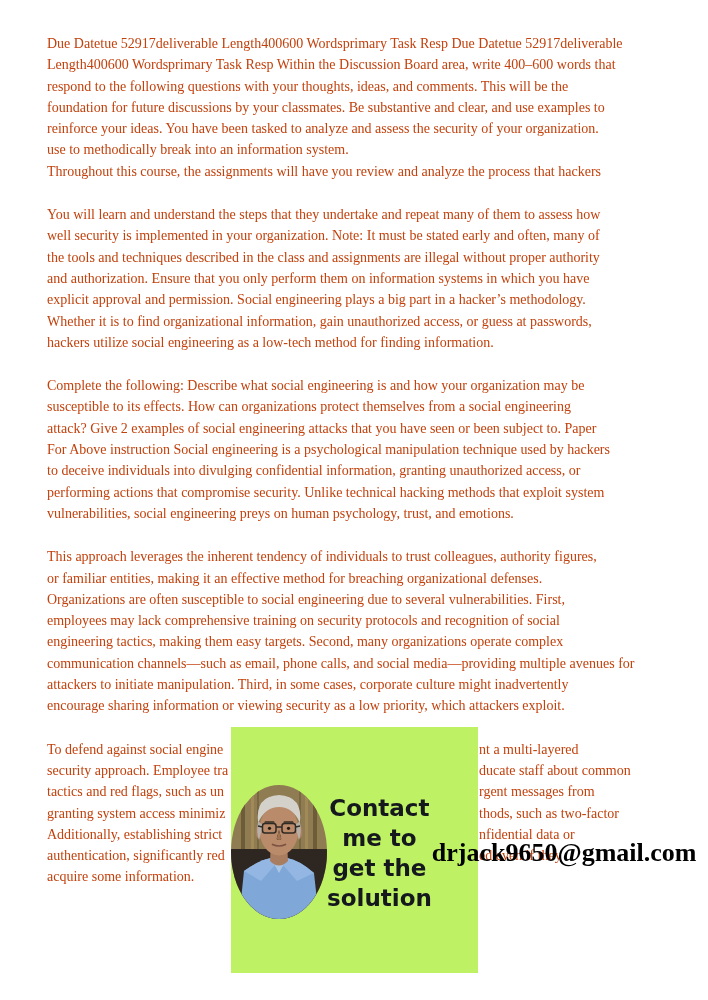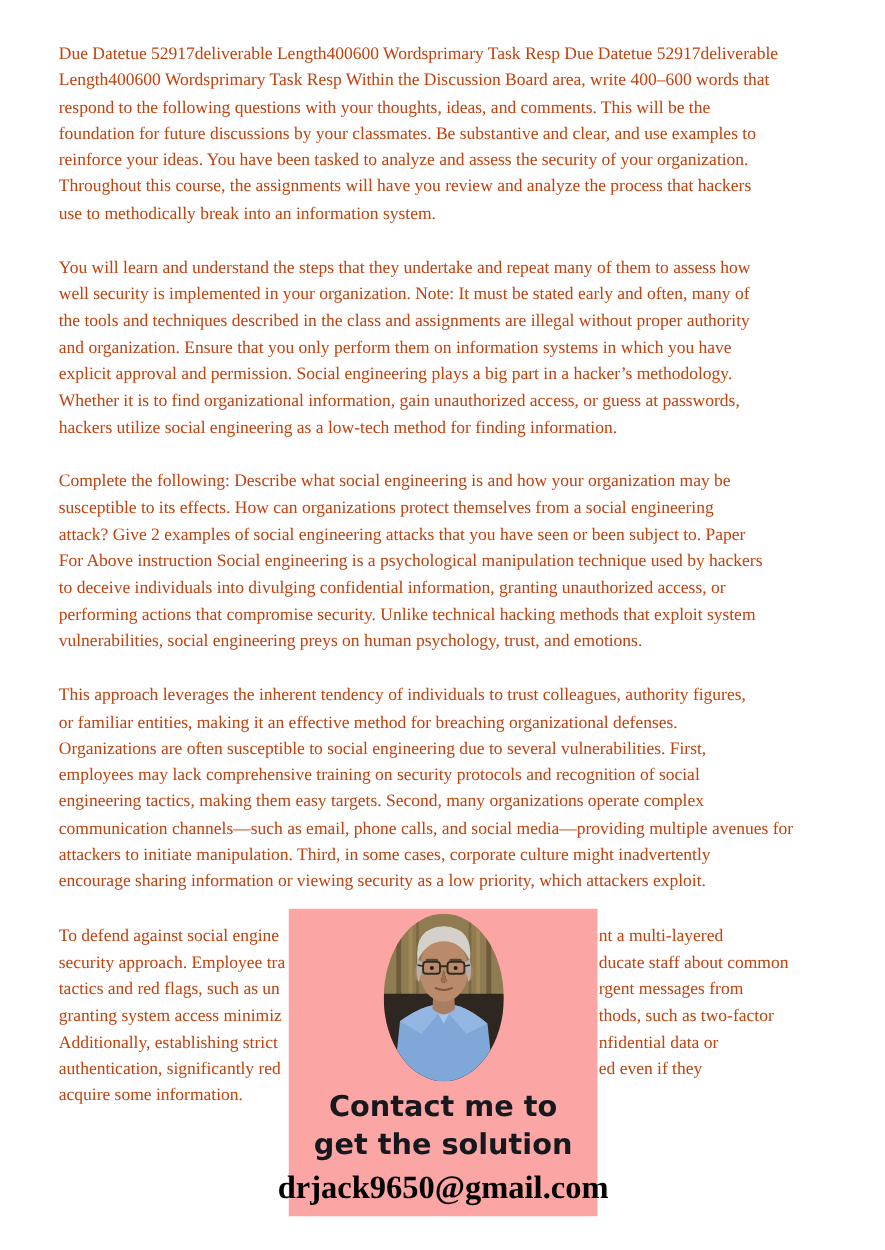--- a/index.html
+++ b/index.html
@@ -22,23 +22,23 @@
   .para { margin: 0 0 22px 0; }
   .line { white-space: nowrap; height: 21.3px; }
   .line.split { position: relative; }
   .line.split .frag-right {
     position: absolute; left: 432px; top: 0; white-space: nowrap;
   }
   .card {
     position: absolute;
     left: 231px; top: 727px;
     width: 247px; height: 246px;
-    background: #fca5a5;
+    background: #bef264;
     z-index: 5;
-    display: flex; flex-direction: column; align-items: center;
+    display: flex; align-items: center;
     box-sizing: border-box;
   }
   .photo-wrap { margin-top: 4px; width: 96px; height: 134px; }
   .photo-wrap svg { display: block; width: 96px; height: 134px; }
   .contact-heading {
     margin-top: 6px;
     font-family: "DejaVu Sans", sans-serif;
     font-weight: 700;
     font-size: 23px;
     line-height: 30px;
@@ -60,29 +60,29 @@
 
 <div class="page">
   <div class="doc">
 
     <div class="para">
       <div class="line">Due Datetue 52917deliverable Length400600 Wordsprimary Task Resp Due Datetue 52917deliverable</div>
       <div class="line">Length400600 Wordsprimary Task Resp Within the Discussion Board area, write 400–600 words that</div>
       <div class="line">respond to the following questions with your thoughts, ideas, and comments. This will be the</div>
       <div class="line">foundation for future discussions by your classmates. Be substantive and clear, and use examples to</div>
       <div class="line">reinforce your ideas. You have been tasked to analyze and assess the security of your organization.</div>
+      <div class="line">use to methodically break into an information system.</div>
       <div class="line">Throughout this course, the assignments will have you review and analyze the process that hackers</div>
-      <div class="line">use to methodically break into an information system.</div>
     </div>
 
     <div class="para">
       <div class="line">You will learn and understand the steps that they undertake and repeat many of them to assess how</div>
       <div class="line">well security is implemented in your organization. Note: It must be stated early and often, many of</div>
       <div class="line">the tools and techniques described in the class and assignments are illegal without proper authority</div>
-      <div class="line">and organization. Ensure that you only perform them on information systems in which you have</div>
+      <div class="line">and authorization. Ensure that you only perform them on information systems in which you have</div>
       <div class="line">explicit approval and permission. Social engineering plays a big part in a hacker’s methodology.</div>
       <div class="line">Whether it is to find organizational information, gain unauthorized access, or guess at passwords,</div>
       <div class="line">hackers utilize social engineering as a low-tech method for finding information.</div>
     </div>
 
     <div class="para">
       <div class="line">Complete the following: Describe what social engineering is and how your organization may be</div>
       <div class="line">susceptible to its effects. How can organizations protect themselves from a social engineering</div>
       <div class="line">attack? Give 2 examples of social engineering attacks that you have seen or been subject to. Paper</div>
       <div class="line">For Above instruction Social engineering is a psychological manipulation technique used by hackers</div>

